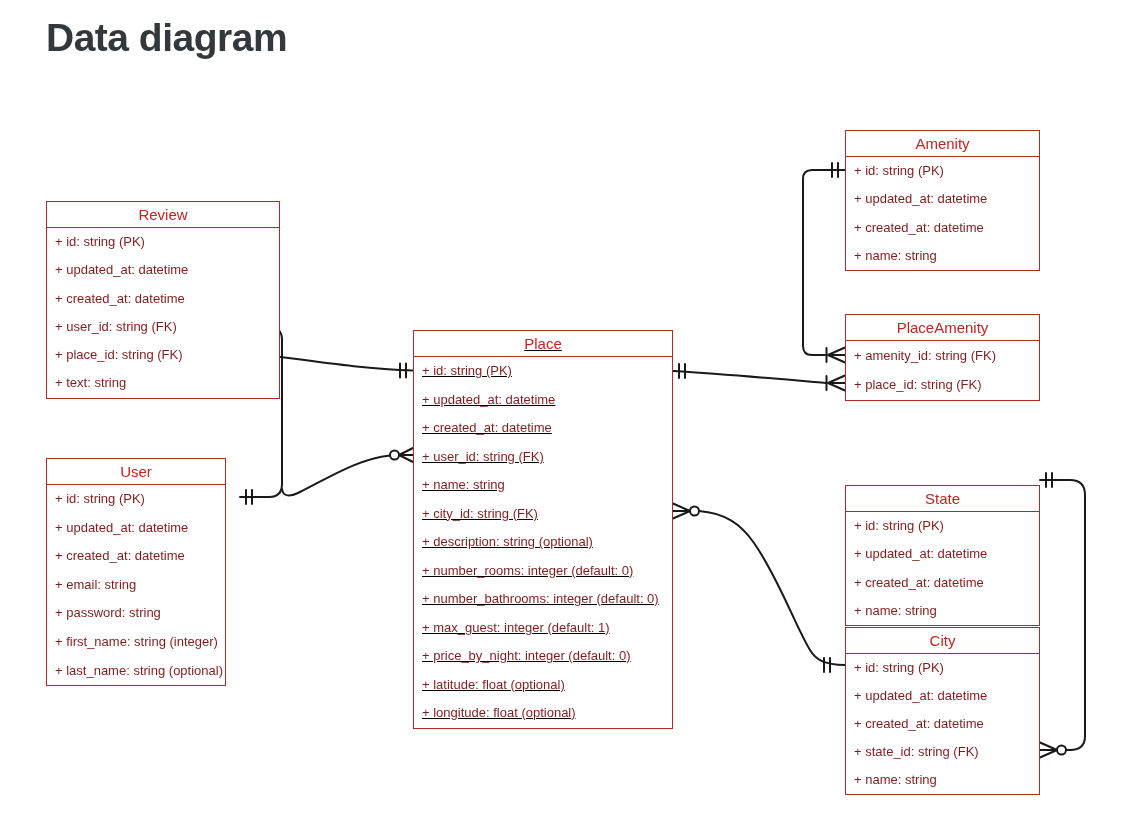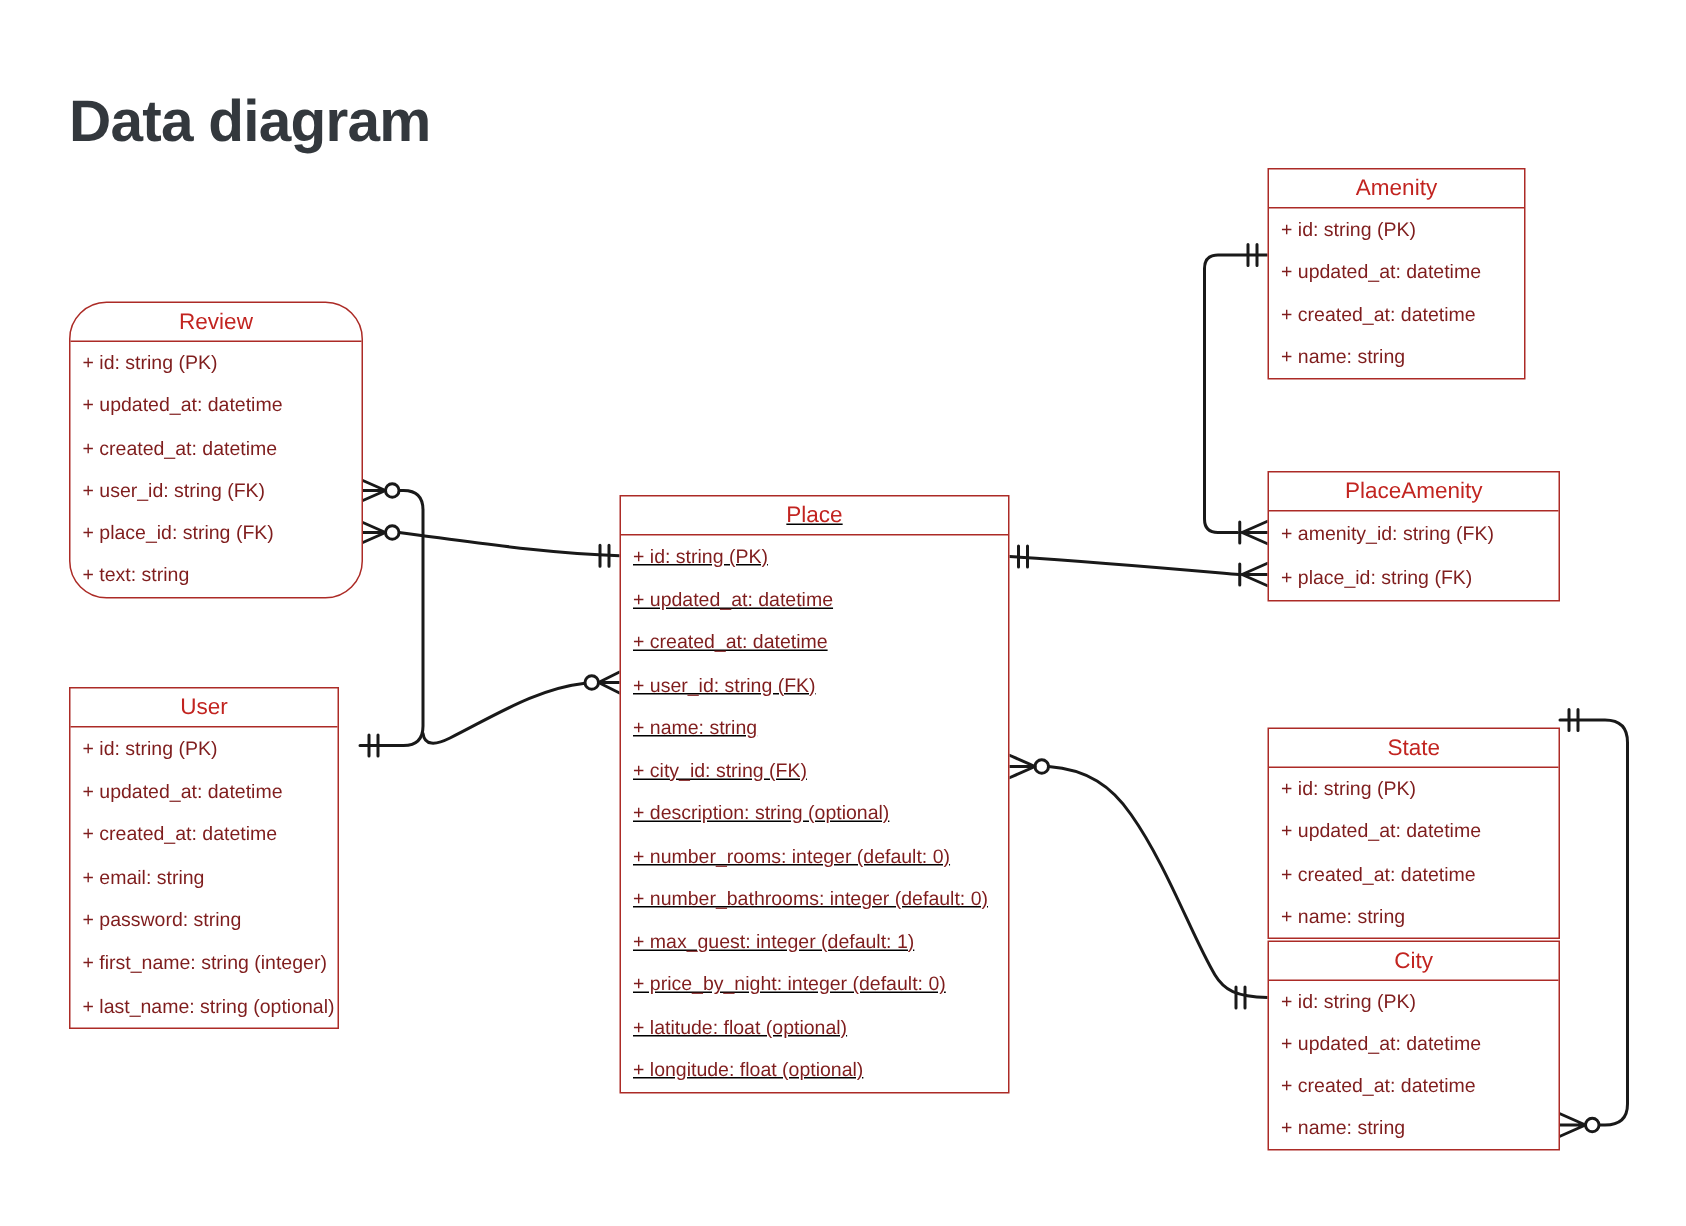--- a/index.html
+++ b/index.html
@@ -13,21 +13,20 @@
     overflow: hidden;
   }
   .page-title {
     position: absolute;
     left: 46px;
     top: 16px;
     font-size: 39px;
     font-weight: 700;
     color: #33383d;
     letter-spacing: -0.5px;
-    margin-top: 44px;
   }
   .rel-svg {
     position: absolute;
     left: 0; top: 0;
     width: 1124px;
     height: 817px;
     pointer-events: none;
   }
   .entity {
     position: absolute;
@@ -105,21 +104,21 @@
 
     <g>
       <path d="M 1040 480 H 1070 Q 1085 480 1085 495 V 736 Q 1085 750 1070 750 H 1066"></path>
       <path d="M 1046 473 V 487 M 1052 473 V 487"></path>
       <circle cx="1061.5" cy="750" r="4.5" fill="#ffffff"></circle>
       <path d="M 1057 750 L 1040 742.5 M 1057 750 L 1040 750 M 1057 750 L 1040 757.5"></path>
     </g>
   </svg>
 
   <div id="entity-layer">
-      <div class="entity" style="left: 46px; top: 201px; width: 196px; border-radius: 25px; --rh: 28.3px;">
+      <div class="entity" style="left: 46px; top: 201px; width: 234px; --rh: 28.3px;">
     <div class="entity-title">Review</div>
     <div>
           <div class="entity-field">+ id: string (PK)</div>
           <div class="entity-field">+ updated_at: datetime</div>
           <div class="entity-field">+ created_at: datetime</div>
           <div class="entity-field">+ user_id: string (FK)</div>
           <div class="entity-field">+ place_id: string (FK)</div>
           <div class="entity-field">+ text: string</div>
         </div>
   </div>
@@ -146,21 +145,21 @@
           <div class="entity-field">+ city_id: string (FK)</div>
           <div class="entity-field">+ description: string (optional)</div>
           <div class="entity-field">+ number_rooms: integer (default: 0)</div>
           <div class="entity-field">+ number_bathrooms: integer (default: 0)</div>
           <div class="entity-field">+ max_guest: integer (default: 1)</div>
           <div class="entity-field">+ price_by_night: integer (default: 0)</div>
           <div class="entity-field">+ latitude: float (optional)</div>
           <div class="entity-field">+ longitude: float (optional)</div>
         </div>
   </div>
-      <div class="entity" style="left: 845px; top: 112px; width: 172px; --rh: 28.3px;">
+      <div class="entity" style="left: 845px; top: 130px; width: 195px; --rh: 28.3px;">
     <div class="entity-title">Amenity</div>
     <div>
           <div class="entity-field">+ id: string (PK)</div>
           <div class="entity-field">+ updated_at: datetime</div>
           <div class="entity-field">+ created_at: datetime</div>
           <div class="entity-field">+ name: string</div>
         </div>
   </div>
       <div class="entity" style="left: 845px; top: 314px; width: 195px; --rh: 29.3px;">
     <div class="entity-title">PlaceAmenity</div>
@@ -177,18 +176,19 @@
           <div class="entity-field">+ created_at: datetime</div>
           <div class="entity-field">+ name: string</div>
         </div>
   </div>
       <div class="entity" style="left: 845px; top: 627px; width: 195px; --rh: 28px;">
     <div class="entity-title">City</div>
     <div>
           <div class="entity-field">+ id: string (PK)</div>
           <div class="entity-field">+ updated_at: datetime</div>
           <div class="entity-field">+ created_at: datetime</div>
+          <div class="entity-field">+ state_id: string (FK)</div>
           <div class="entity-field">+ name: string</div>
         </div>
   </div>
     </div>
 
 </div>
 
 </body></html>

